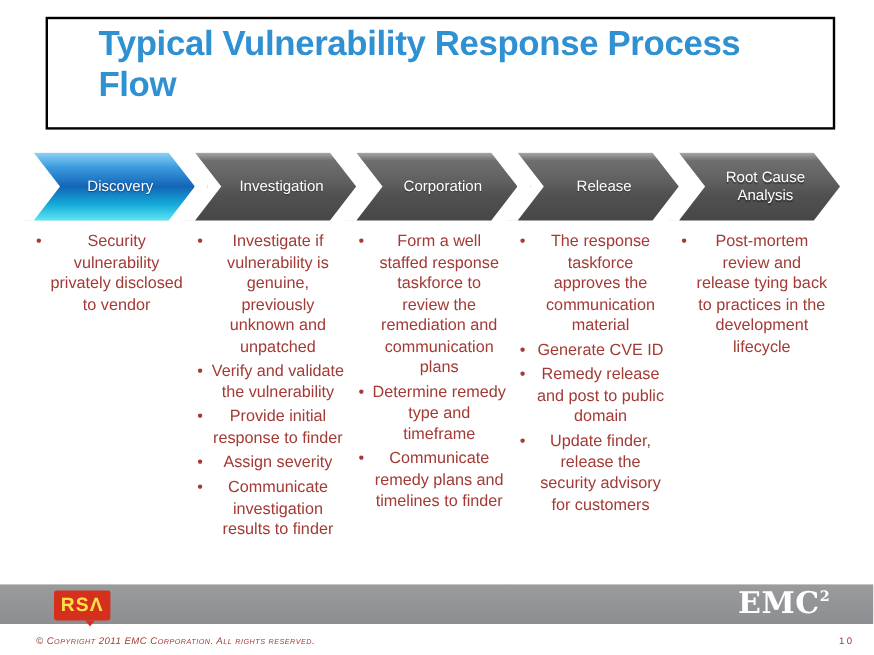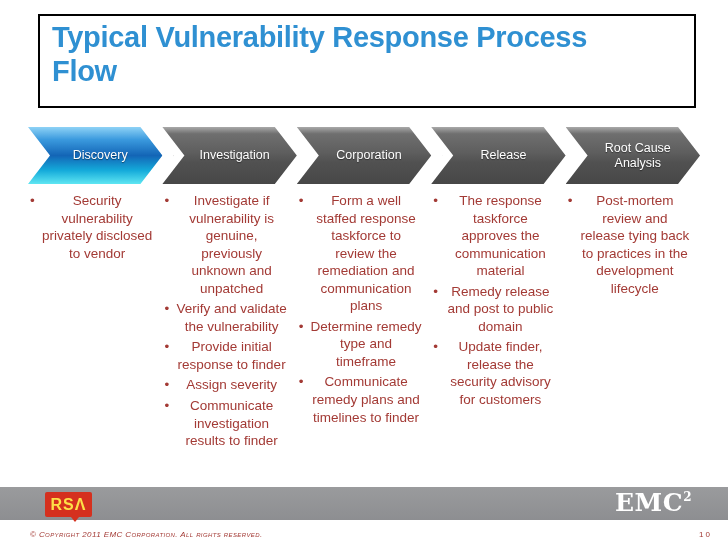--- a/index.html
+++ b/index.html
@@ -11,20 +11,21 @@
     overflow: hidden;
   }
 
   
   .title-box {
     position: absolute; left: 38px; top: 14px;
     width: 658px; height: 94px;
     border: 2px solid #000000;
     background: #ffffff;
     box-sizing: border-box;
+    padding-left: 30px;
   }
   .title-text {
     margin: 4px 40px 0 12px;
     font-size: 29px; font-weight: bold;
     letter-spacing: -0.3px;
     line-height: 1.18;
     color: #2f90d2;
   }
 
   
@@ -174,20 +175,21 @@
     <div class="col">
         <ul>
           <li>Form a well staffed response taskforce to review the remediation and communication plans</li>
           <li>Determine remedy type and timeframe</li>
           <li>Communicate remedy plans and timelines to finder</li>
         </ul>
       </div>
     <div class="col">
         <ul>
           <li>The response taskforce approves the communication material</li>
+          <li>Generate CVE ID</li>
           <li>Remedy release and post to public domain</li>
           <li>Update finder, release the security advisory for customers</li>
         </ul>
       </div>
     <div class="col">
         <ul>
           <li>Post-mortem review and release tying back to practices in the development lifecycle</li>
         </ul>
       </div>
   </div>

